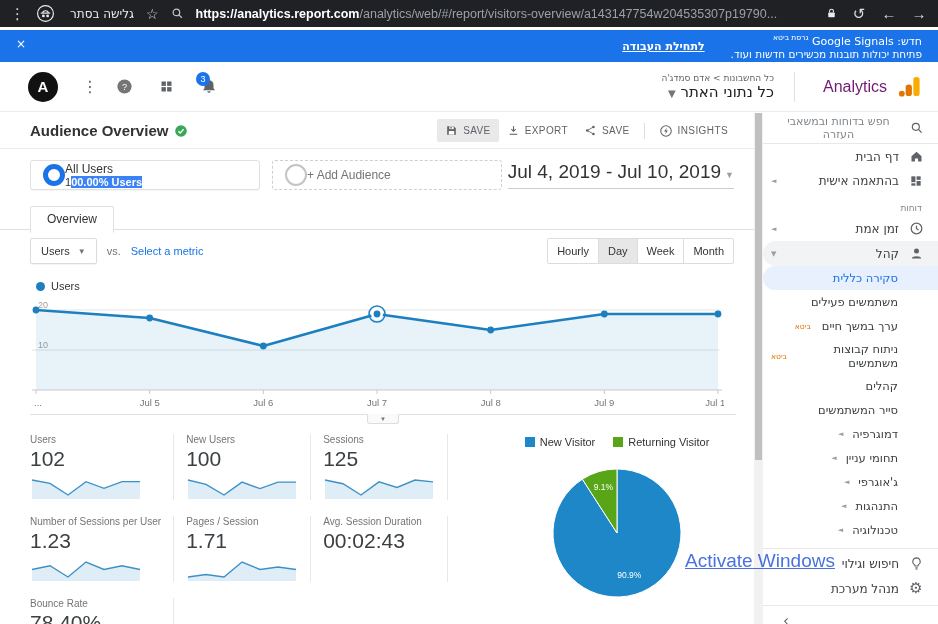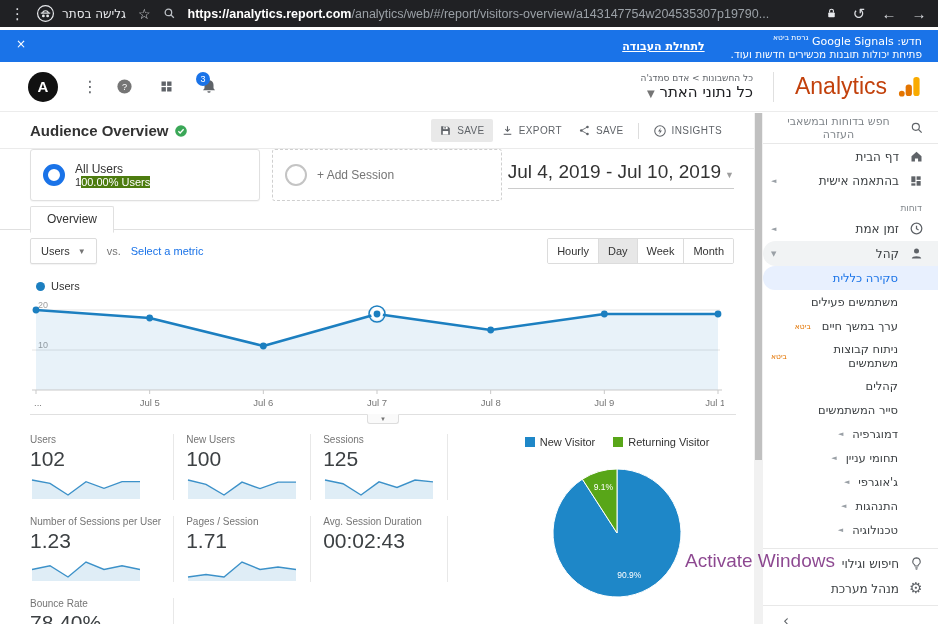--- a/index.html
+++ b/index.html
@@ -8,72 +8,72 @@
     position:relative; width:938px; height:624px; overflow:hidden; background:#fff;
     font-family:"Liberation Sans","DejaVu Sans",sans-serif; -webkit-font-smoothing:antialiased;
   }
   .heb { font-family:"DejaVu Sans","Liberation Sans",sans-serif; }
   svg { display:block; }
   .ico { display:inline-flex; align-items:center; justify-content:center; }
 
   
   #topbar { height:27px; background:#202124; display:flex; align-items:center; color:#e8eaed; padding:0 10px; gap:12px; }
   #topbar .kebab { font-size:15px; color:#dadce0; width:14px; text-align:center; }
-  #topbar .incog { display:flex; align-items:center; gap:7px; }
+  #topbar .incog { display:flex; align-items:center; gap:15px; }
   #topbar .incog-label { font-size:12px; color:#e8eaed; }
   #topbar .star { font-size:14px; color:#dadce0; }
   #topbar .url { flex:1; font-size:12.5px; white-space:nowrap; overflow:hidden; }
   #topbar .url .origin { color:#fff; font-weight:bold; }
   #topbar .url .path { color:#9aa0a6; }
   #topbar .navbtn { font-size:15px; color:#dadce0; width:18px; text-align:center; }
   #gap-line { height:3px; background:#fff; }
 
   
   #banner { height:32px; background:#1a73e8; color:#fff; direction:rtl; display:flex; align-items:center; padding:0 16px; position:relative; }
   #banner .btext { text-align:right; line-height:13px; font-size:10.5px; }
   #banner .btext .t1 { font-size:11px; }
   #banner .btext sup { font-size:7.5px; }
   #banner .blink { margin-right:26px; font-size:11px; font-weight:bold; text-decoration:underline; color:#fff; }
   #banner .bclose { position:absolute; left:16px; top:7px; color:#fff; font-size:12px; cursor:pointer; }
 
   
   #appheader { height:50px; background:#fff; border-bottom:1px solid #ececec; direction:rtl; display:flex; align-items:center; padding:0 16px 0 28px; gap:10px; }
-  #appheader .product { font-size:23px; color:#c2410c; margin-left:1px; }
+  #appheader .product { font-size:16px; color:#701a75; margin-left:8px; }
   #appheader .vdiv { width:1px; height:30px; background:#e0e0e0; margin:0 10px; }
   #appheader .crumbs { text-align:right; }
   #appheader .crumb-top { font-size:9px; color:#5f6368; }
   #appheader .crumb-main { font-size:15px; color:#202124; }
   #appheader .crumb-main .dd { color:#757575; font-size:10px; }
   #appheader .spacer { flex:1; }
   #appheader .hicon { color:#5f6368; margin:0 8px; position:relative; }
   #appheader .badge { position:absolute; top:-6px; right:8px; background:#1a73e8; color:#fff; width:14px; height:14px; border-radius:50%; font-size:9px; display:flex; align-items:center; justify-content:center; }
   #appheader .avatar { width:30px; height:30px; border-radius:50%; background:#111; color:#fff; font-weight:bold; font-size:15px; display:flex; align-items:center; justify-content:center; margin-right:14px; }
   #appheader .kebab2 { font-size:16px; color:#5f6368; }
 
   
   #main { position:absolute; left:0; top:113px; width:754px; bottom:0; background:#fff; overflow:hidden; }
   #scrollstrip { position:absolute; right:175px; top:113px; bottom:0; width:9px; background:#f1f1f1; }
   #scrollthumb { position:absolute; left:1px; right:1px; top:0; height:68%; background:#c0c0c0; }
   #sidebar { position:absolute; right:0; top:113px; width:175px; bottom:0; background:#fff; direction:rtl; font-size:12px; color:#3c4043; }
 
   
-  #row-title { height:36px; display:flex; align-items:center; padding:0 24px 0 30px; border-bottom:1px solid #ebebeb; }
+  #row-title { height:36px; display:flex; align-items:center; padding:0 18px 0 30px; border-bottom:1px solid #ebebeb; }
   #row-title .title { font-size:15px; font-weight:bold; color:#333; margin-right:6px; }
   #row-title .spacer { flex:1; }
   .tbtn { display:flex; align-items:center; gap:5px; font-size:10px; letter-spacing:.4px; color:#5f6368; padding:5px 8px; border-radius:2px; cursor:pointer; }
   .tbtn.save { background:#e9e9e9; }
   .tdiv { width:1px; height:16px; background:#ddd; margin:0 6px; }
 
   
   #row-seg { height:52px; position:relative; display:flex; align-items:center; padding:0 18px 0 30px; }
-  .segcard { width:230px; height:52px; border:1px solid #e0e0e0; border-radius:3px; background:#fff; display:flex; align-items:center; padding:0 12px; gap:10px; box-shadow:0 1px 1px rgba(0,0,0,.04); }
+  .segcard { width:230px; height:30px; border:1px solid #e0e0e0; border-radius:3px; background:#fff; display:flex; align-items:center; padding:0 12px; box-shadow:0 1px 1px rgba(0,0,0,.04); }
   .segring { width:22px; height:22px; border-radius:50%; border:5px solid #1a73e8; flex:0 0 auto; }
   .seg-name { font-size:12px; color:#333; line-height:14px; }
   .seg-sub { font-size:11px; color:#333; line-height:13px; }
-  .seg-sub .sel { background:#4d7c0f; color:#fff; }
+  .seg-sub .sel { background:#3b82f6; color:#fff;font-weight:bold; }
   .segcard.add { border:1px dashed #cfcfcf; box-shadow:none; margin-left:12px; }
   .segring.empty { border:2px solid #c4c4c4; width:22px; height:22px; }
   .addseg-label { font-size:12px; color:#757575; }
   #daterange { position:absolute; right:20px; top:10px; text-align:right; border-bottom:1px solid #ccc; padding:2px 0 5px 0; }
   #daterange .dtext { font-size:19px; color:#333; }
   #daterange .dd { color:#9e9e9e; font-size:9px; margin-left:4px; }
 
   
   #row-tabs { margin-top:4px; border-bottom:1px solid #e0e0e0; padding-left:30px; height:25px; }
   .tab { display:inline-block; border:1px solid #e0e0e0; border-bottom:1px solid #fff; background:#fff; padding:5px 16px 6px; font-size:12px; color:#333; border-radius:2px 2px 0 0; position:relative; top:1px;text-align:center; }
@@ -123,21 +123,21 @@
   .side-row.pill-blue .lbl { color:#1a73e8; }
   .side-row.sub { padding-right:40px; padding-top:4px; padding-bottom:4px; }
   .side-row.sub .lbl { font-size:11.5px; }
   .side-section { font-size:9px; color:#80868b; padding:10px 16px 3px; }
   .beta { color:#e37400; font-size:7.5px; vertical-align:super; margin-right:2px; }
   #side-bottom { border-top:1px solid #e8e8e8; margin-top:6px; padding-top:2px; }
   #side-collapse { border-top:1px solid #e8e8e8; margin-top:4px; padding:6px 0 0 14px; }
   #side-collapse .chev { float:left; font-size:15px; color:#5f6368; margin-left:6px; cursor:pointer; }
 
   
-  #watermark { position:absolute; left:685px; top:550px; width:253px; color:#701a75; opacity:.8; pointer-events:none; z-index:6; }
+  #watermark { position:absolute; left:685px; top:550px; width:253px; color:#1d4ed8; opacity:.8; pointer-events:none; z-index:6;text-decoration:underline; }
   #watermark .w1 { font-size:19px; }
   #watermark .w2 { font-size:12.5px; margin-top:3px; }
 </style>
 </head>
 <body>
 
 <div id="app">
 
   <div id="topbar">
     <span class="kebab">⋮</span>
@@ -280,21 +280,21 @@
     <div id="row-seg">
       <div class="segcard">
         <span class="segring"></span>
         <span>
           <div class="seg-name">All Users</div>
           <div class="seg-sub"><span>1</span><span class="sel">00.00% Users</span></div>
         </span>
       </div>
       <div class="segcard add">
         <span class="segring empty"></span>
-        <span class="addseg-label">+ Add Session</span>
+        <span class="addseg-label">+ Add Audience</span>
       </div>
       <div id="daterange">
         <span class="dtext">Jul 4, 2019 - Jul 10, 2019</span><span class="dd">▼</span>
       </div>
     </div>
 
     <div id="row-tabs">
       <span class="tab">Overview</span>
     </div>
 

